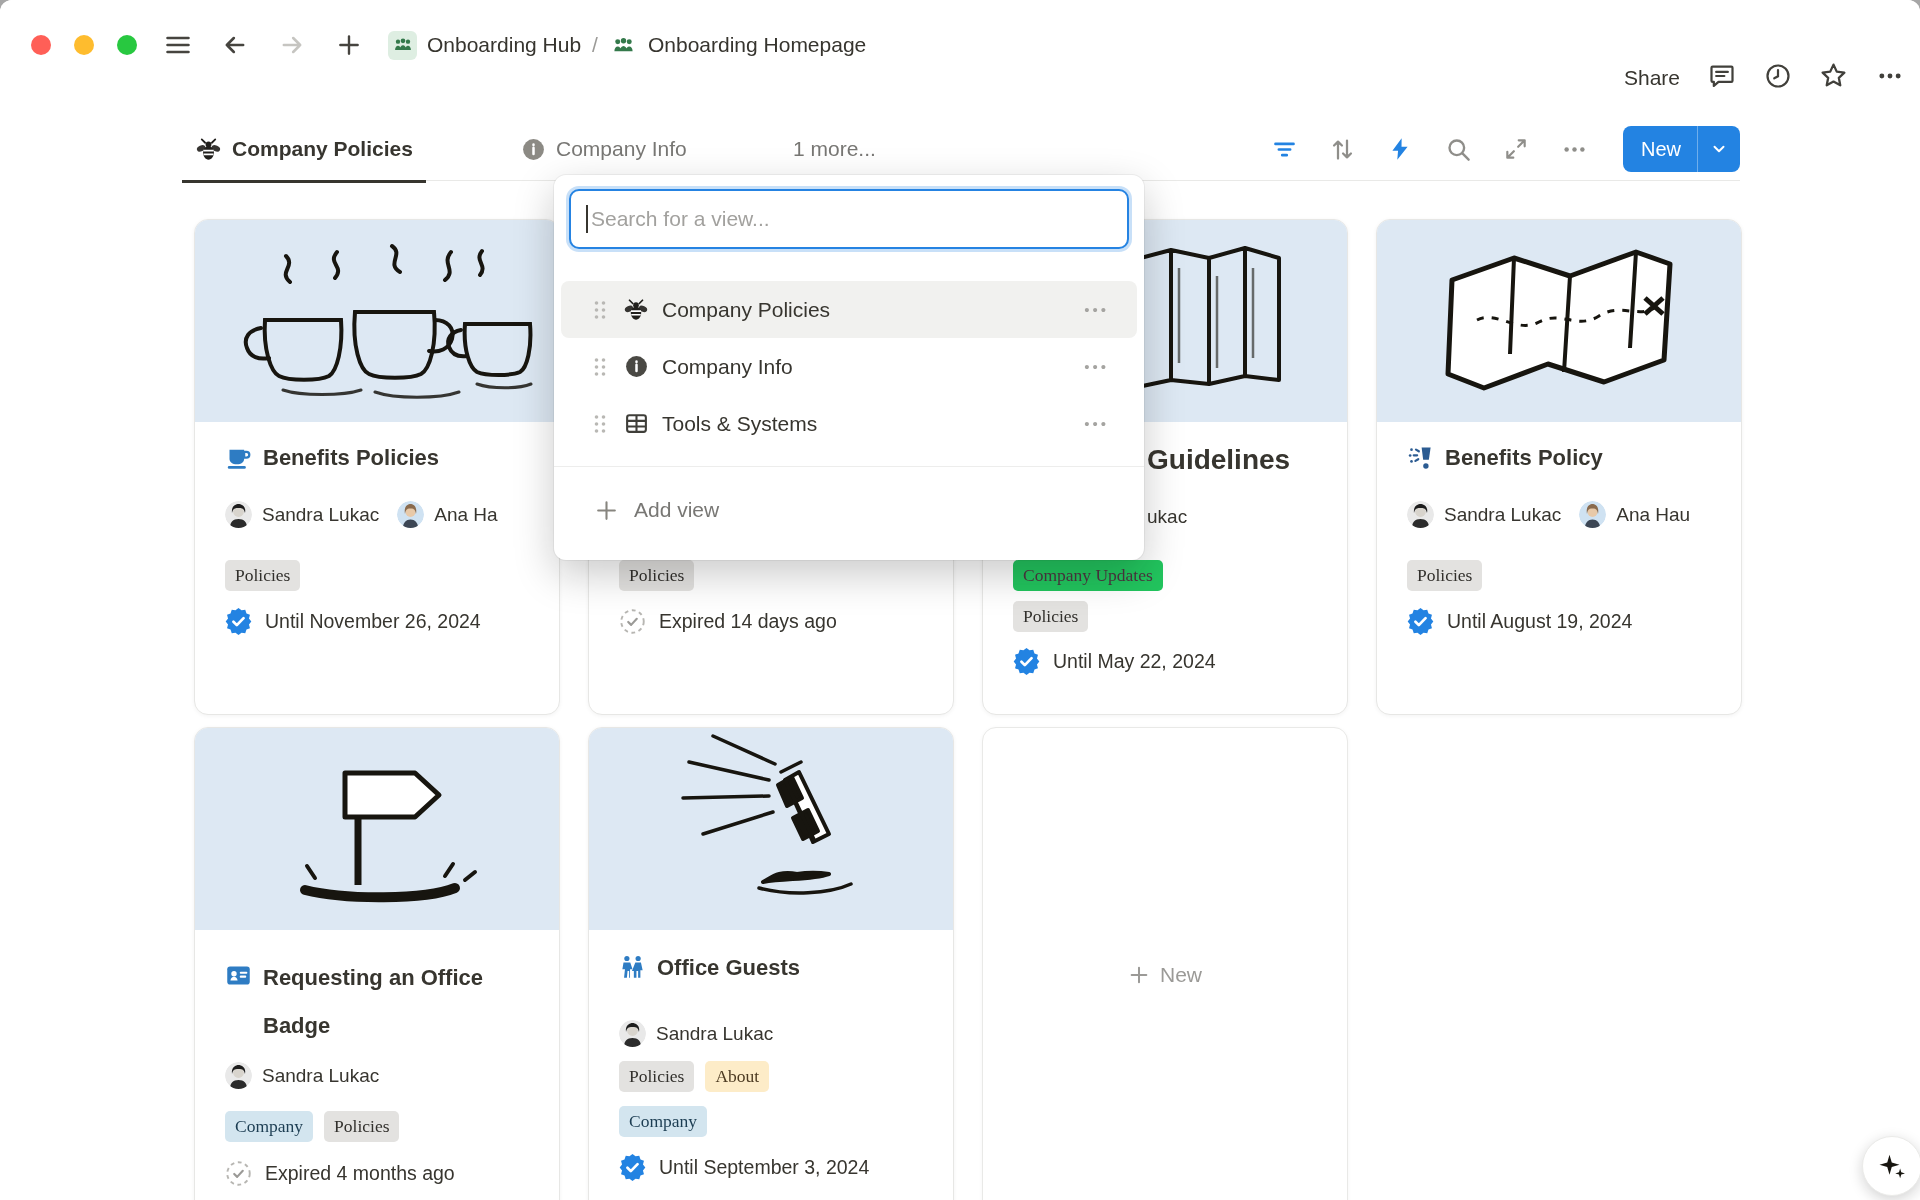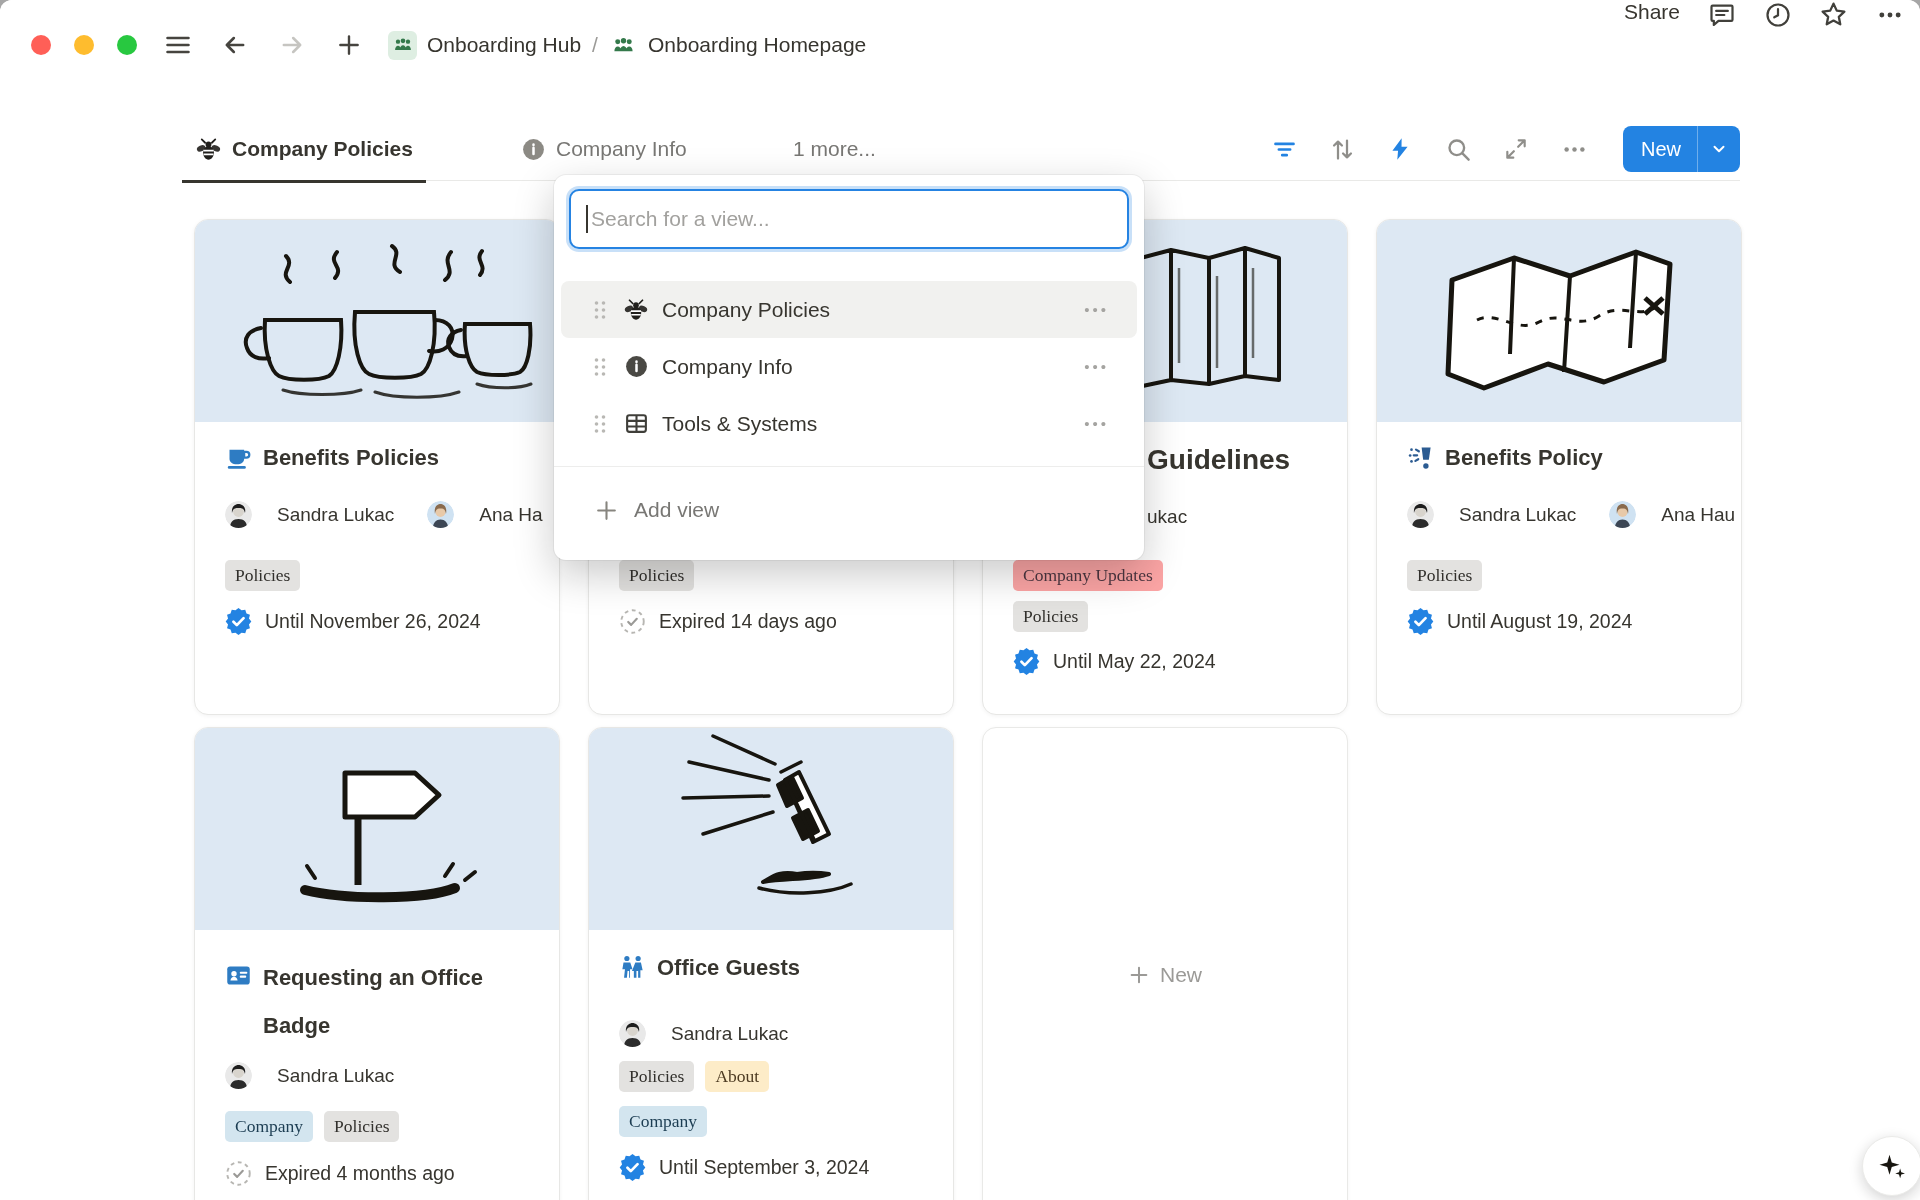--- a/index.html
+++ b/index.html
@@ -12,21 +12,21 @@
   .light{width:20px;height:20px;border-radius:50%;}
   .nav-icons{position:absolute;left:162px;top:0;height:90px;display:flex;align-items:center;gap:25px;}
   .nav-btn{width:32px;height:32px;display:flex;align-items:center;justify-content:center;color:#46443f;}
   .nav-btn.disabled{color:#c6c5c1;}
   .breadcrumb{position:absolute;left:388px;top:0;height:90px;display:flex;align-items:center;gap:11px;
     font-size:21px;font-weight:500;color:#37352f;}
   .crumb{display:flex;align-items:center;gap:10px;cursor:pointer;}
   .crumb-chip{width:29px;height:29px;border-radius:6px;background:#deeee2;display:flex;align-items:center;justify-content:center;}
   .crumb-ic{width:29px;height:29px;display:flex;align-items:center;justify-content:center;}
   .crumb-sep{color:#9b9a97;font-weight:400;}
-  .top-actions{position:absolute;right:16px;top:0;height:90px;display:flex;align-items:flex-start;gap:27px;color:#41403b;}
+  .top-actions{position:absolute;right:16px;top:0;height:90px;display:flex;align-items:flex-end;gap:27px;color:#41403b;}
   .share{font-size:21px;color:#37352f;cursor:pointer;}
   .top-ic{width:29px;height:29px;display:flex;align-items:center;justify-content:center;cursor:pointer;}
   
   .tabrow{position:absolute;left:0;top:118px;width:1920px;height:63px;}
   .tabs-divider{position:absolute;left:195px;width:1545px;top:62px;height:1px;background:#e9e9e7;}
   .tab{position:absolute;top:0;height:62px;display:flex;align-items:center;gap:10px;padding:0 13px;cursor:pointer;}
   .tab.active{left:182px;border-bottom:3px solid #37352f;color:#37352f;font-weight:600;}
   .tab.secondary{left:508px;color:#787774;font-weight:500;}
   .tab-label{font-size:21px;}
   .more-views{position:absolute;left:793px;top:0;height:62px;display:flex;align-items:center;
@@ -39,30 +39,30 @@
   .new-btn-label{font-size:20px;font-weight:500;padding:0 16px 0 18px;}
   .new-btn-sep{width:1px;height:46px;background:rgba(255,255,255,.35);}
   .new-btn-caret{padding:0 12px;display:flex;align-items:center;}
   
   .card{position:absolute;width:364px;height:494px;background:#fff;border:1px solid #e7e7e5;
     border-radius:14px;box-shadow:0 1px 4px rgba(15,15,15,.05);overflow:hidden;cursor:pointer;}
   .cover{position:absolute;left:0;top:0;right:0;height:202px;background:#dde8f3;}
   .crow{position:absolute;left:30px;right:2px;display:flex;align-items:center;}
   .card-title{font-size:22px;font-weight:600;color:#37352f;gap:11px;}
   .card-title .t-ic{width:27px;height:27px;flex:0 0 auto;display:flex;align-items:center;justify-content:center;}
-  .people{gap:25px;font-size:19px;color:#37352f;white-space:nowrap;}
+  .people{gap:10px;font-size:19px;color:#37352f;white-space:nowrap;}
   .avatar{width:27px;height:27px;border-radius:50%;overflow:hidden;flex:0 0 auto;}
   .p2{margin-left:8px;}
   .tagrow{gap:11px;}
   .tag{display:inline-flex;align-items:center;height:31px;padding:0 10px;border-radius:5px;
     font-size:17.5px;white-space:nowrap;font-family:Liberation Serif, serif;}
   .tag.gray{background:#e3e2e0;color:#32302c;}
   .tag.blue{background:#d3e5ef;color:#1c3d52;}
   .tag.yellow{background:#fdecc8;color:#4d3b22;}
-  .tag.pink{background:#fca5a5;color:#4c3640;}
+  .tag.pink{background:#22c55e;color:#4c3640;}
   .staterow{gap:13px;font-size:19.5px;color:#37352f;}
   .st-ic{width:27px;height:27px;flex:0 0 auto;}
   .frag{position:absolute;font-size:28px;font-weight:600;color:#37352f;}
   .frag2{position:absolute;font-size:19px;color:#37352f;}
   .newcard{position:absolute;width:364px;height:494px;background:#fff;border:1px solid #e9e9e7;
     border-radius:14px;display:flex;align-items:center;justify-content:center;gap:10px;
     color:#9b9a97;font-size:21px;cursor:pointer;box-shadow:0 1px 4px rgba(15,15,15,.04);}
   
   .dropdown{position:absolute;left:554px;top:175px;width:590px;height:385px;background:#fff;
     border-radius:12px;box-shadow:0 0 0 1px rgba(15,15,15,.05),0 14px 40px rgba(15,15,15,.22);z-index:40;}

